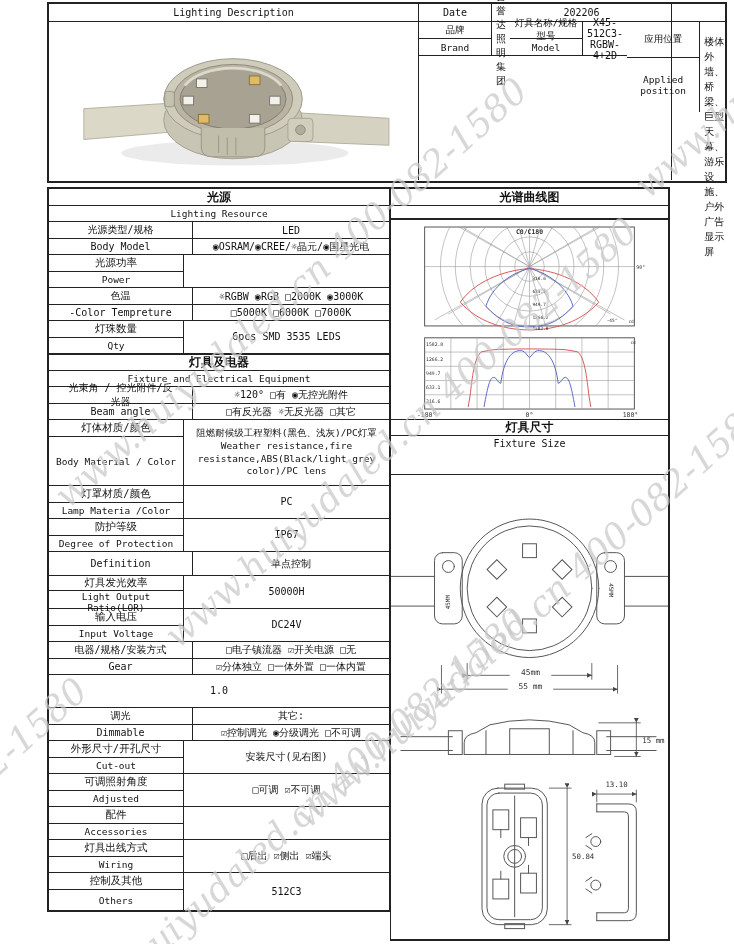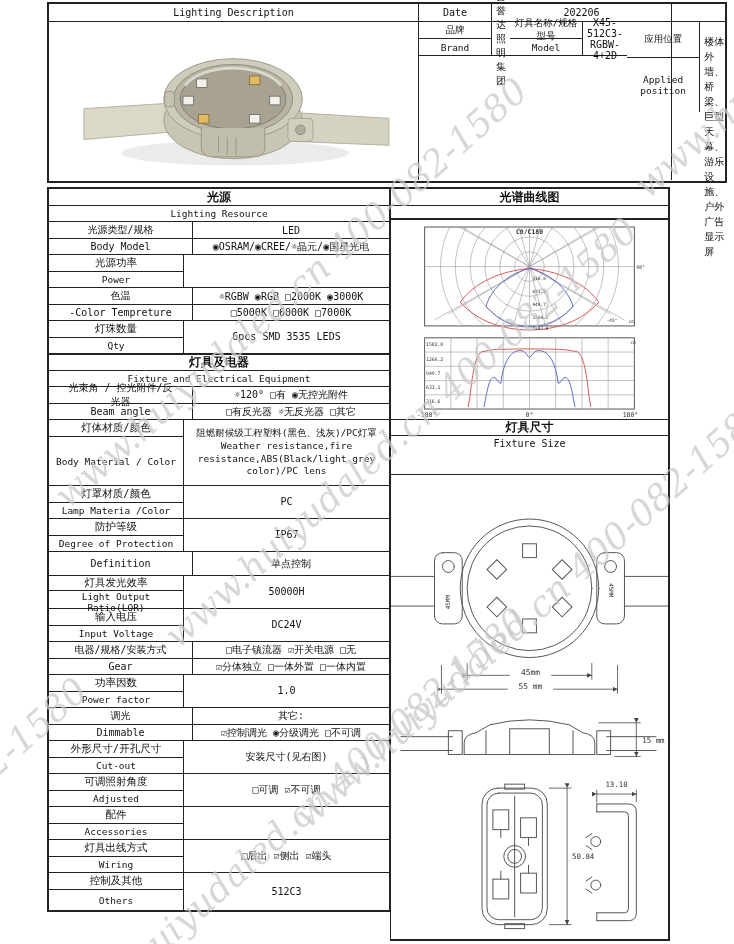--- a/index.html
+++ b/index.html
@@ -222,24 +222,20 @@
     </div>
     <div class="trow" style="height:17px">
       <div class="tlab">电器/规格/安装方式</div>
       <div class="tval">□电子镇流器 ☑开关电源 □无</div>
     </div>
     <div class="trow" style="height:16px">
       <div class="tlab">Gear</div>
       <div class="tval">☑分体独立 □一体外置 □一体内置</div>
     </div>
     <div class="prow" style="height:33px">
-      <div class="labcol">
-        <div class="lab zh" style="height:17px">功率因数</div>
-        <div class="lab en">Power factor</div>
-      </div>
       <div class="vcell">1.0</div>
     </div>
     <div class="trow" style="height:17px">
       <div class="tlab">调光</div>
       <div class="tval">其它:</div>
     </div>
     <div class="trow" style="height:16px">
       <div class="tlab">Dimmable</div>
       <div class="tval">☑控制调光 ◉分级调光 □不可调</div>
     </div>

